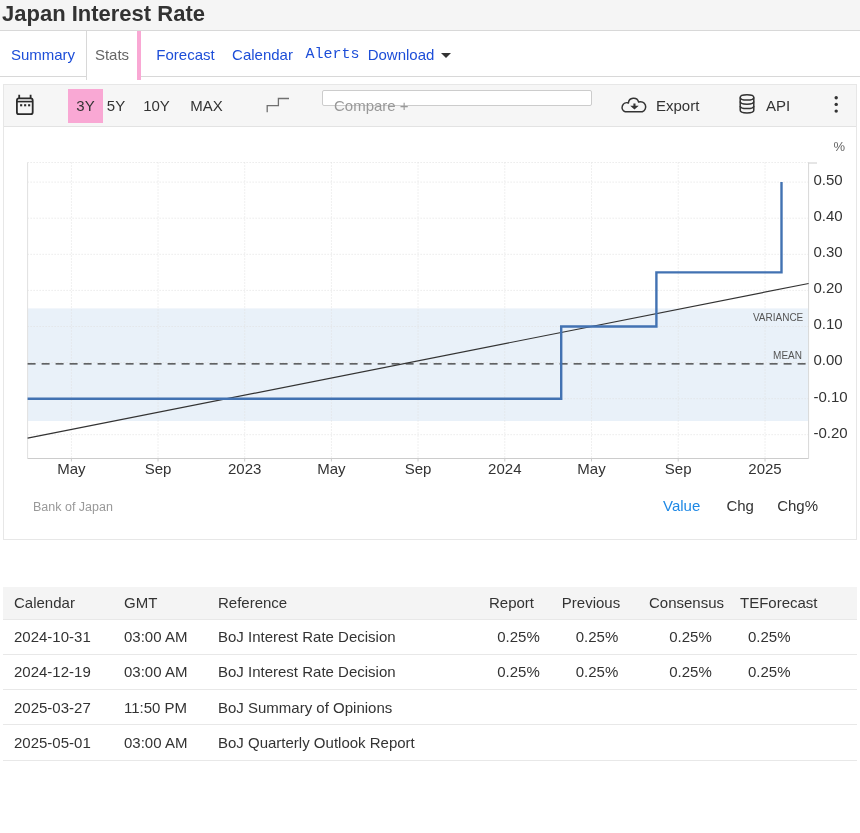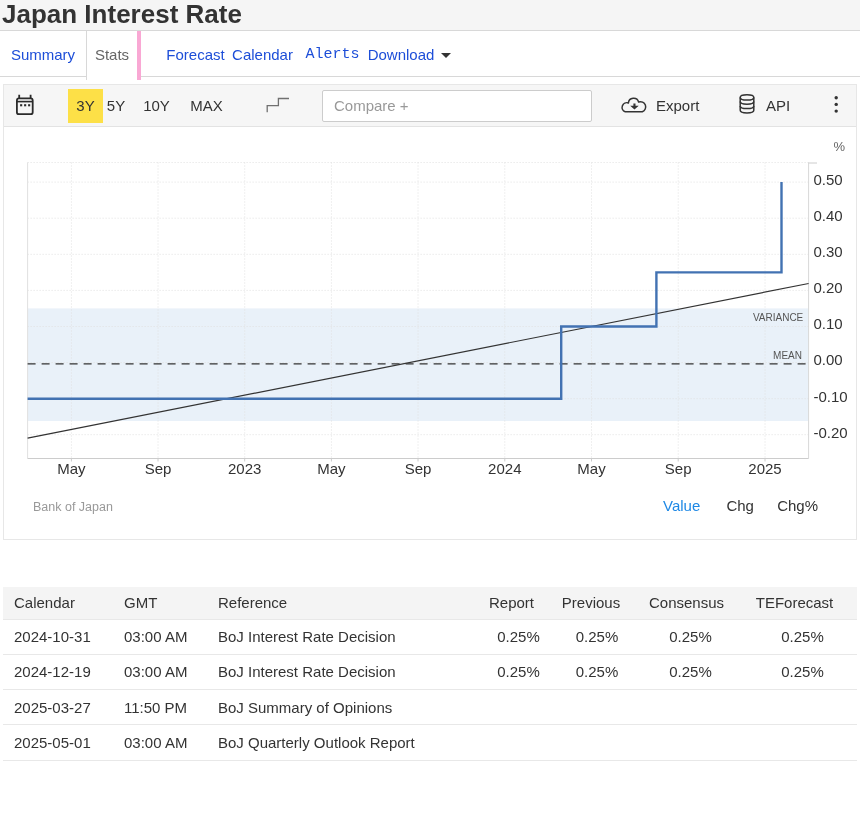--- a/index.html
+++ b/index.html
@@ -1,55 +1,55 @@
 <!DOCTYPE html>
 <html><head>
 <meta charset="utf-8">
 <style>
 * { margin:0; padding:0; box-sizing:border-box; }
 html,body { width:860px; background:#fff; font-family:"Liberation Sans",sans-serif; color:#333; }
 body { height:833px; overflow:hidden; }
 .hdr { height:31px; background:#f5f5f5; border-bottom:1px solid #d8d8d8; }
-.hdr h1 { font-size:26px; font-weight:bold; color:#333; padding-left:2px; line-height:28px; letter-spacing:0; }
+.hdr h1 { font-size:22px; font-weight:bold; color:#333; padding-left:2px; line-height:28px; letter-spacing:0; }
 .tabs { position:relative; height:46px; border-bottom:1px solid #d8d8d8; width:860px; }
 .tabs .tab { position:absolute; top:0; height:45px; line-height:47px; font-size:15px; color:#1d4ed8; text-align:center; }
 .tabs .tab.active { background:#fff; border-left:1px solid #d8d8d8; border-right:4px solid #f9a8d4; height:49px; z-index:2; color:#666; }
 .caret { display:inline-block; width:0; height:0; border-left:5px solid transparent; border-right:5px solid transparent; border-top:5px solid #333; vertical-align:middle; margin-left:7px; margin-top:-2px; }
 .gap7 { height:7px; }
 .card { margin:0 3px; width:854px; border:1px solid #e7e7e7; }
 .toolbar { position:relative; height:42px; background:#f6f6f6; border-bottom:1px solid #e3e3e3; font-size:15px; }
 .toolbar .it { position:absolute; top:0; height:42px; line-height:42px; }
-#btn3y { left:64px; width:35px; background:#fde047; text-align:center; top:4px; height:34px; line-height:34px; }
+#btn3y { left:64px; width:35px; background:#f9a8d4; text-align:center; top:4px; height:34px; line-height:34px; }
 #btn5y { left:98px; width:28px; text-align:center; }
 #btn10y { left:134px; width:37px; text-align:center; }
 #btn200 { left:180px; width:45px; text-align:center; }
-#cmp { left:318px; top:5px; width:270px; height:32px; background:#fff; border:1px solid #ccc; border-radius:2px; line-height:30px; color:#999; padding-left:11px; }
+#cmp { left:318px; top:5px; width:270px; height:16px; background:#fff; border:1px solid #ccc; border-radius:2px; line-height:30px; color:#999; padding-left:11px; }
 .chartwrap { position:relative; width:852px; height:412px; background:#fff; }
 .tblwrap { margin:47px 3px 0; width:854px; font-size:15px; }
 table { border-collapse:collapse; table-layout:fixed; width:854px; border-bottom:1px solid #e8e8e8; }
 th { font-weight:normal; background:#f4f4f4; height:32px; color:#333; }
 td { height:35.3px; border-top:1px solid #e8e8e8; background:#fff; }
 th,td { padding:0; vertical-align:middle; }
 .c1 { width:110px; text-align:left; padding-left:11px; }
 .c2 { width:95px; text-align:left; padding-left:11px; }
 .c3 { width:268px; text-align:left; padding-left:10px; }
 .c4 { width:85px; text-align:center; }
 .c5 { width:72px; text-align:center; }
 .c6 { width:115px; text-align:center; }
-.c7 { width:109px; text-align:center; }
+.c7 { width:109px; text-align:left; }
 </style>
 </head>
 <body>
 <div class="hdr">
     <h1>Japan Interest Rate</h1>
   </div>
 <div class="tabs">
   <div class="tab" style="left:0;width:86px;">Summary</div>
   <div class="tab active" style="left:86px;width:55px;">Stats</div>
-  <div class="tab" style="left:155px;width:81px;">Forecast</div>
+  <div class="tab" style="left:145px;width:81px;">Forecast</div>
   <div class="tab" style="left:222px;width:81px;">Calendar</div>
   <div class="tab" style="left:303px;width:59px;font-family:Liberation Mono, monospace;">Alerts</div>
   <div class="tab" style="left:362px;width:95px;">Download<span class="caret"></span></div>
 </div>
 <div class="gap7"></div>
 <div class="card">
   <div class="toolbar">
     <svg class="it" style="left:0;top:0;" width="44" height="42" viewBox="0 0 44 42">
       <g fill="none" stroke="#2b2b2b" stroke-width="1.8">
         <rect x="12.9" y="13.4" width="15.8" height="15.8" rx="2"></rect>

